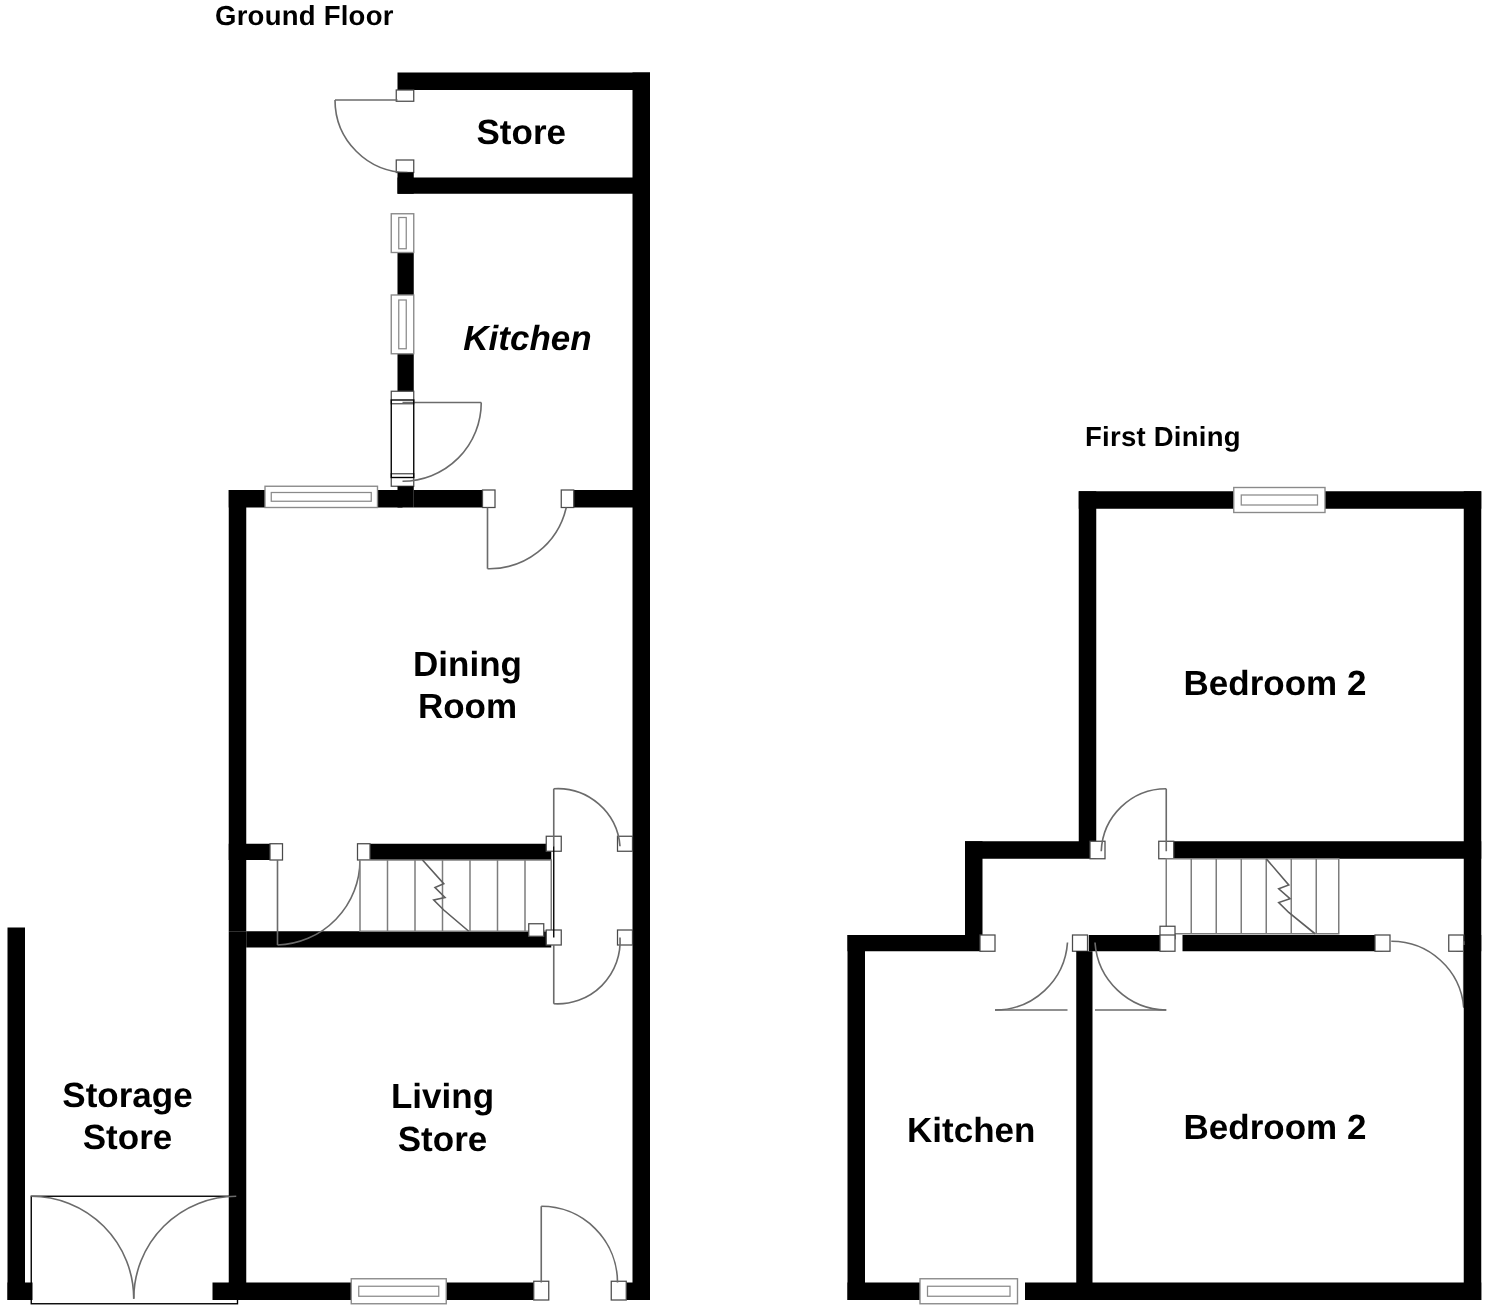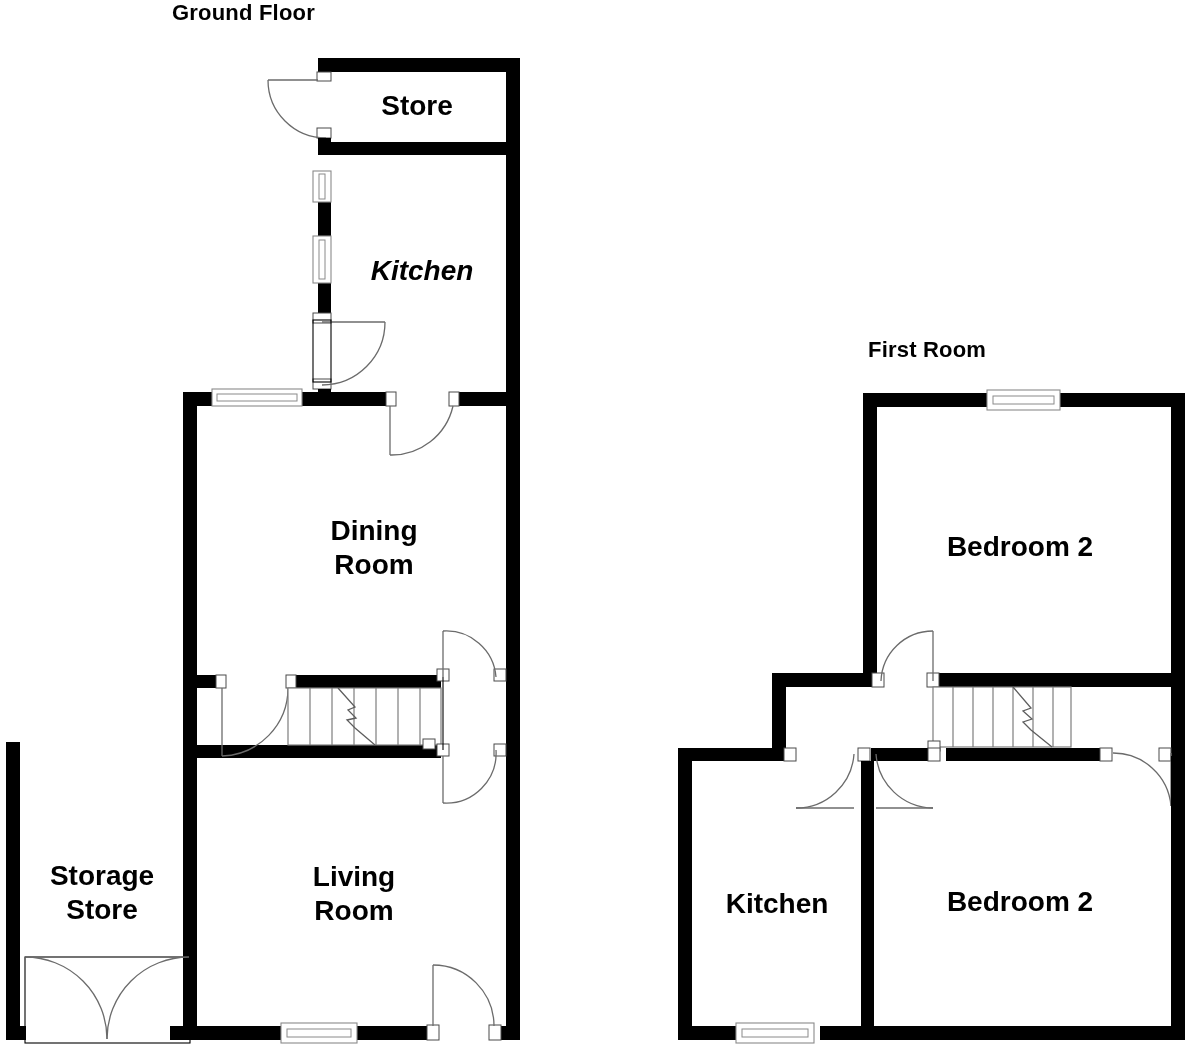--- a/index.html
+++ b/index.html
@@ -216,31 +216,31 @@
       <rect class="wall" x="678" y="1026" width="58" height="14"></rect>
       <rect class="wall" x="820" y="1026" width="365" height="14"></rect>
 
       <rect class="winline" x="736" y="1023" width="78" height="20"></rect>
       <rect class="wininner" x="742" y="1029" width="66" height="8"></rect>
     </g>
   </svg>
 
   <div class="floor-title" style="left:172px; top:0px;">Ground Floor</div>
 
-  <div class="floor-title" style="left:868px; top:337px;">First Room</div>
+  <div class="floor-title" style="left:868px; top:337px;">First Dining</div>
 
   <div class="room-label" style="left:417px; top:106px;">Store</div>
 
   <div class="room-label" style="left:422px; top:271px;font-style:italic;">Kitchen</div>
 
   <div class="room-label" style="left:374px; top:548px;">Dining
 Room</div>
 
   <div class="room-label" style="left:354px; top:894px;">Living
-Room</div>
+Store</div>
 
   <div class="room-label" style="left:102px; top:893px;">Storage
 Store</div>
 
   <div class="room-label" style="left:1020px; top:547px;text-align:center;">Bedroom 2</div>
 
   <div class="room-label" style="left:1020px; top:902px;">Bedroom 2</div>
 
   <div class="room-label" style="left:777px; top:904px;">Kitchen</div>
 

